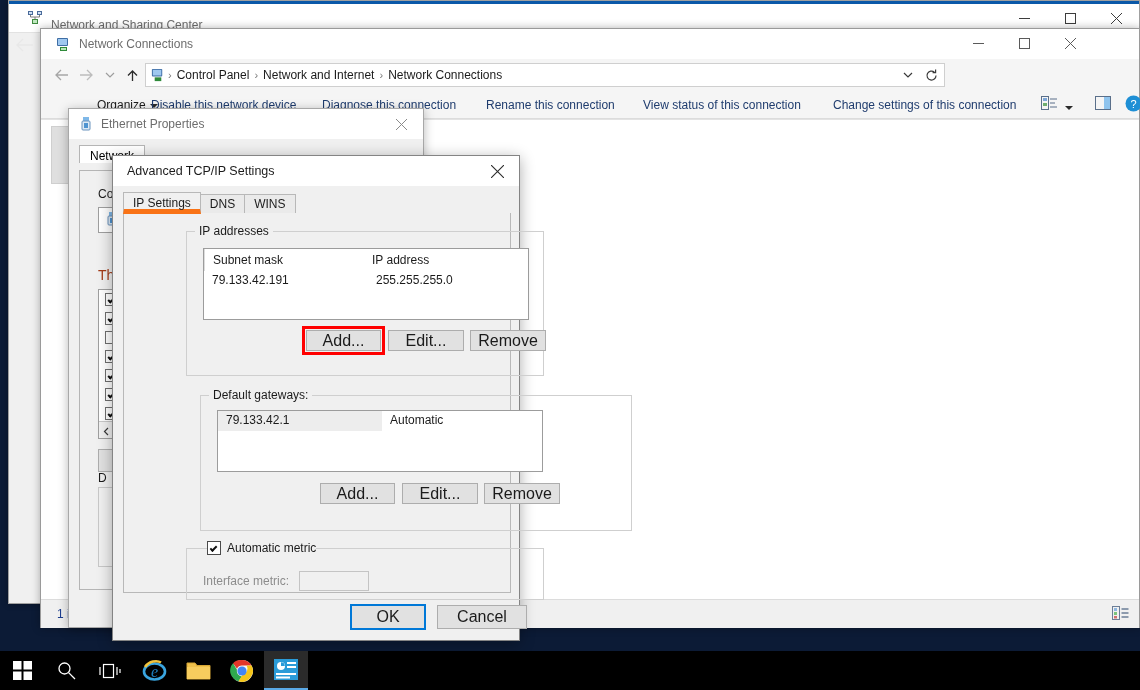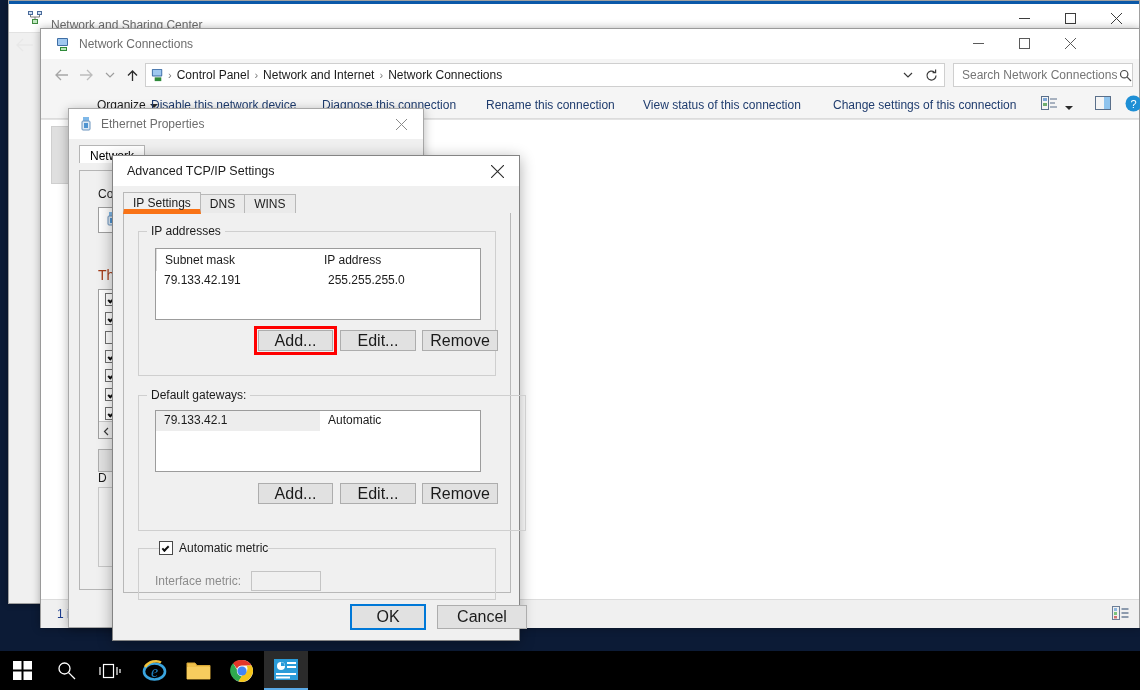--- a/index.html
+++ b/index.html
@@ -105,21 +105,21 @@
   #adv-tabrow{left:10px;top:37px;width:388px;height:21px;display:flex;align-items:flex-end;}
   .adv-tab{height:20px;padding:2px 9px 0 9px;box-sizing:border-box;font-size:12px;color:#1b1b1b;
       background:#eaeaea;border:1px solid #b8b8b8;border-bottom:1px solid #b8b8b8;margin-right:-1px;}
   .adv-tab.active{background:#f0f0f0;height:22px;padding-top:3px;border-bottom:5px solid #f97316;
       position:relative;z-index:3;}
   #adv-tabline{left:10px;top:57px;width:388px;height:1px;background:#b8b8b8;}
 
   #adv-panel{left:10px;top:57px;width:388px;height:380px;background:#f0f0f0;
       border:1px solid #b8b8b8;border-top:none;box-sizing:border-box;}
 
-  .group{position:absolute;border:1px solid #cfcfcf;box-sizing:border-box;}
+  .group{position:absolute;border:1px solid #cfcfcf;box-sizing:border-box;margin-left:48px;}
   .group-title{position:absolute;top:-8px;left:8px;background:#f0f0f0;padding:0 4px;font-size:12px;color:#1b1b1b;}
 
   .listbox{position:absolute;background:#fff;border:1px solid #9c9c9c;box-sizing:border-box;}
   .lbx-head{height:22px;display:flex;font-size:12px;color:#1b1b1b;}
   .lbx-col{padding:4px 0 0 8px;box-sizing:border-box;}
   .lbx-col.sep{border-left:1px solid #dcdcdc;}
   .lbx-row{height:20px;display:flex;font-size:12px;color:#1b1b1b;}
   .lbx-cell{padding:2px 0 0 8px;box-sizing:border-box;}
   .hl{background:#ededed;}
 
@@ -273,29 +273,20 @@
         </svg>
     </span>
     <span id="addr-refresh">
       <svg width="13" height="13" viewBox="0 0 13 13">
         <path d="M11 6.5a4.5 4.5 0 1 1-1.6-3.4" stroke="#3a3a3a" fill="none" stroke-width="1.2"></path>
         <path d="M10.6 0.6v3h-3" stroke="#3a3a3a" fill="none" stroke-width="1.2"></path>
       </svg>
     </span>
   </div>
 
-  <div id="searchbox" class="abs">
-    <input id="search-input" type="text" placeholder="Search Network Connections" style="">
-    <span id="search-icon">
-      <svg width="13" height="13" viewBox="0 0 13 13">
-        <circle cx="5.2" cy="5.2" r="3.7" fill="none" stroke="#4a4a4a" stroke-width="1.2"></circle>
-        <path d="M8.2 8.2L12 12" stroke="#4a4a4a" stroke-width="1.2"></path>
-      </svg>
-    </span>
-  </div>
 
   <div id="nc-cmdbar" class="abs"></div>
 
   <div class="abs" style="left:16px;top:69px;display:flex;align-items:center;gap:4px;">
     <span class="cmd dark">Organize</span>
     <span>
       <svg width="8" height="6" viewBox="0 0 8 6">
           <path d="M0 1l4 4 4-4" fill="#2b2b2b"></path>
         </svg>
     </span>
@@ -474,21 +465,21 @@
           <div class="lbx-cell" style="width:160px;">255.255.255.0</div>
         </div>
       </div>
 
       <div id="add-highlight" style="left:115px;top:94px;width:83px;height:29px;"></div>
       <button class="btn" style="position:absolute;left:119px;top:98px;width:75px;height:21px;">Add...</button>
       <button class="btn" style="position:absolute;left:201px;top:98px;width:76px;height:21px;">Edit...</button>
       <button class="btn" style="position:absolute;left:283px;top:98px;width:76px;height:21px;">Remove</button>
     </div>
 
-    <div class="group" style="left:14px;top:182px;width:388px;height:136px;">
+    <div class="group" style="left:28px;top:182px;width:432px;height:136px;">
       <span class="group-title">Default gateways:</span>
 
       <div class="listbox" style="left:16px;top:14px;width:326px;height:62px;">
         <div class="lbx-row">
           <div class="lbx-cell hl" style="width:164px;">79.133.42.1</div>
           <div class="lbx-cell" style="width:160px;">Automatic</div>
         </div>
       </div>
 
       <button class="btn" style="position:absolute;left:119px;top:87px;width:75px;height:21px;">Add...</button>

